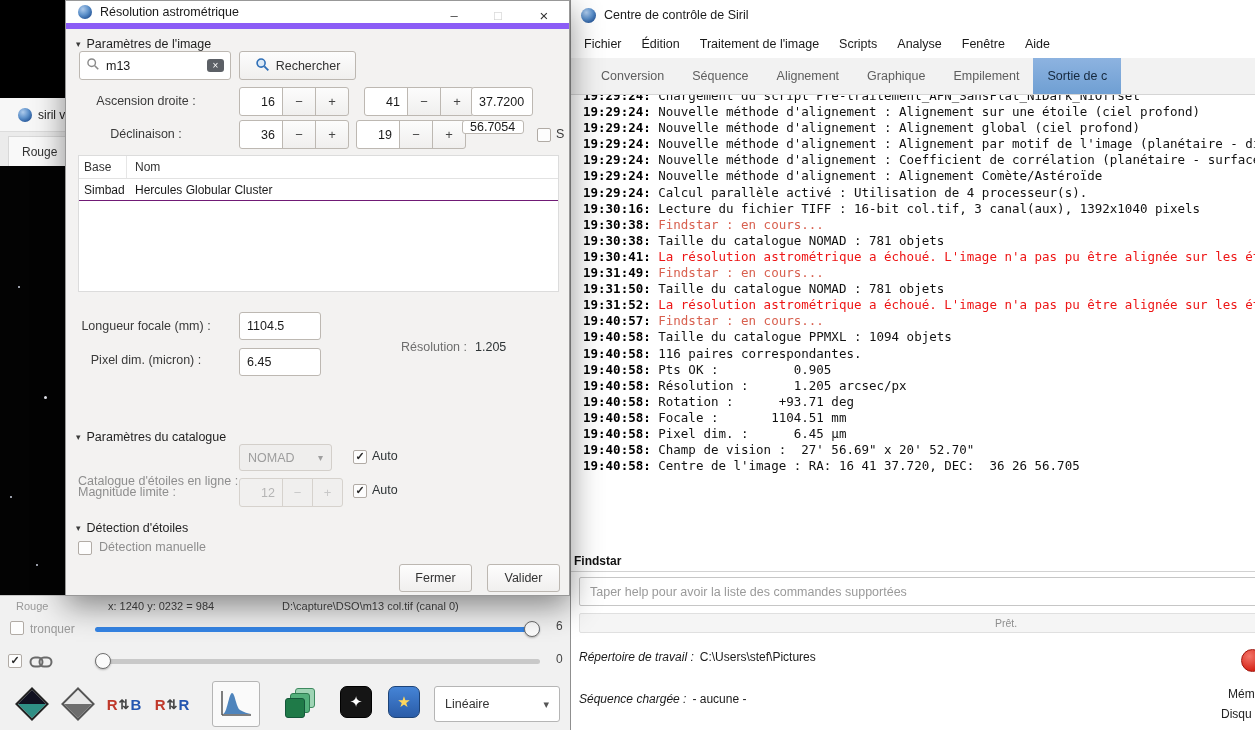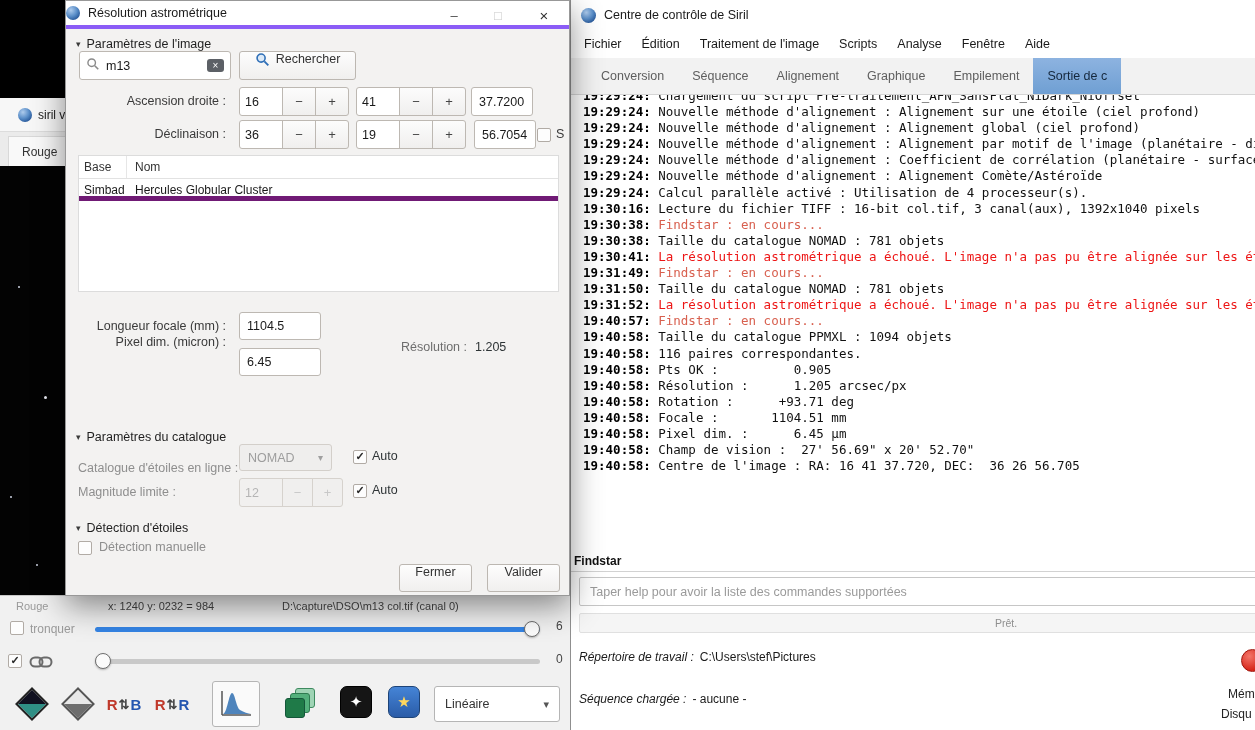--- a/index.html
+++ b/index.html
@@ -65,47 +65,47 @@
 .console-divider{position:absolute;left:0;top:571px;width:100%;border-top:1px solid #d2d2d2}
 .cmd-input{position:absolute;left:8px;top:577px;width:854px;height:29px;border:1px solid #c6c6c6;border-radius:2px;background:#fff;padding:0 10px;font-family:"Liberation Sans",sans-serif;font-size:12.5px;color:#222}
 .cmd-input::placeholder{color:#9a9a9a}
 .progressbar{position:absolute;left:8px;top:613px;width:854px;height:20px;background:#f5f5f5;border:1px solid #e0e0e0;border-radius:2px;display:flex;align-items:center;justify-content:center;font-size:10.5px;color:#8f8f8f}
 .info-row{position:absolute;left:8px;font-size:12px;color:#1a1a1a;display:flex;gap:6px;white-space:nowrap}
 .info-row .lbl{font-style:italic}
 .stop-btn{position:absolute;left:670px;top:649px;width:23px;height:23px;border-radius:50%;background:radial-gradient(circle at 35% 30%,#f4766a,#d6261a 70%);border:1px solid #9e140c}
 .edge-lbl{position:absolute;font-size:12px;color:#222;white-space:nowrap}
 
 .dialog{position:absolute;left:65px;top:0;width:505px;height:596px;background:#f3f2f1;border:1px solid #989898;box-shadow:0 10px 30px rgba(0,0,0,.45);z-index:10;font-size:12.5px}
-.dlg-titlebar{position:absolute;left:0;top:0;width:100%;height:28px;background:#fff;border-bottom:4px solid #8b5cf6;display:flex;align-items:center;gap:8px;padding-left:0;font-size:12.5px;color:#1a1a1a}
+.dlg-titlebar{position:absolute;left:0;top:0;width:100%;height:28px;background:#fff;border-bottom:6px solid #8b5cf6;display:flex;align-items:center;gap:8px;padding-left:12px;font-size:12.5px;color:#1a1a1a}
 .win-btn{position:absolute;top:0;width:26px;height:28px;display:flex;align-items:center;justify-content:center;font-size:13px;color:#4a4a4a}
 .win-btn.max{color:#c9c9c9}
 .win-btn.close{font-size:15px;color:#333}
 .expander{position:absolute;display:flex;align-items:center;gap:6px;color:#1f1f1f}
 .exp-arrow{font-size:9px;color:#3a3a3a}
-.form-label{position:absolute;width:160px;text-align:right;color:#3a3a3a;white-space:nowrap}
+.form-label{position:absolute;width:160px;text-align:center;color:#3a3a3a;white-space:nowrap}
 .form-label.left{text-align:left;width:auto}
 .form-label.dim{color:#8e8e8e}
 .field{position:absolute;background:#fff;border:1px solid #bdb8b2;border-radius:3px;display:flex;align-items:center;padding-left:7px;color:#1a1a1a}
 .search-field{padding-left:6px;gap:6px}
 .clear-icon{margin-left:auto;margin-right:6px;width:17px;height:13px;background:#5c6066;color:#fff;border-radius:3px;display:flex;align-items:center;justify-content:center;font-size:10px;line-height:1}
-.dlg-btn{position:absolute;background:linear-gradient(#fdfdfd,#f0efee);border:1px solid #bcb7b1;border-radius:3px;display:flex;align-items:flex-start;justify-content:center;color:#333}
+.dlg-btn{position:absolute;background:linear-gradient(#fdfdfd,#f0efee);border:1px solid #bcb7b1;border-radius:3px;display:flex;align-items:center;justify-content:center;color:#333}
 .spin{position:absolute;display:flex;height:29px}
-.sp-val{width:44px;background:#fff;border:1px solid #bdb8b2;display:flex;align-items:center;padding-left:5px;border-radius:3px 0 0 3px;color:#1a1a1a}
+.sp-val{width:44px;background:#fff;border:1px solid #bdb8b2;display:flex;align-items:center;padding-left:21px;border-radius:3px 0 0 3px;color:#1a1a1a}
 .sp-btn{width:34px;margin-left:-1px;background:linear-gradient(#fcfcfc,#f0efee);border:1px solid #bdb8b2;display:flex;align-items:center;justify-content:center;color:#444;font-size:13px}
 .sp-btn.last{border-radius:0 3px 3px 0}
 .sp-btn.narrow{width:31px}
 .spin.disabled .sp-val{background:#f1f0ef;color:#b5b5b5;border-color:#d6d2cd}
 .spin.disabled .sp-btn{color:#c8c8c8;border-color:#d6d2cd;background:#f0efee}
 .combo{position:absolute;background:#efeeed;border:1px solid #d3cfca;border-radius:3px;display:flex;align-items:center;padding:0 8px;color:#9d9d9d}
 .combo .caret{margin-left:auto;font-size:10px;color:#a0a0a0}
 .astro-table{position:absolute;left:12px;top:154px;width:481px;height:137px;background:#fff;border:1px solid #dcdcdc;font-size:12px}
 .t-head{display:flex;height:23px;border-bottom:1px solid #e2e2e2;color:#333}
 .t-head .h-base{width:48px;padding:4px 0 0 5px;border-right:1px solid #e6e6e6}
 .t-head .h-nom{padding:4px 0 0 8px}
-.trow{display:flex;height:22px;border-bottom:5px solid #701a75;color:#1a1a1a}
+.trow{display:flex;height:22px;border-bottom:1px solid #701a75;color:#1a1a1a}
 .trow .tc-base{width:48px;padding:4px 0 0 5px}
 .trow .tc-nom{padding:4px 0 0 8px}
 .res-row{position:absolute;left:335px;top:339px;display:flex;gap:8px}
 .res-row .lbl{color:#6e6e6e}
 </style>
 </head>
 <body>
 
 <div class="screen">
 
@@ -344,41 +344,41 @@
       </span>
       <span>Rechercher</span>
     </div>
 
     <span class="form-label" style="left:0;top:93px">Ascension droite :</span>
     <div class="spin" style="left:173px;top:86px">
       <span class="sp-val">16</span>
       <span class="sp-btn">−</span>
       <span class="sp-btn last">+</span>
     </div>
-    <div class="spin" style="left:290px;top:86px">
+    <div class="spin" style="left:298px;top:86px">
       <span class="sp-val">41</span>
       <span class="sp-btn">−</span>
       <span class="sp-btn last">+</span>
     </div>
     <div class="field" style="left:405px;top:86px;width:62px;height:29px">
       <span>37.7200</span>
     </div>
 
     <span class="form-label" style="left:0;top:126px">Déclinaison :</span>
     <div class="spin" style="left:173px;top:119px">
       <span class="sp-val">36</span>
       <span class="sp-btn">−</span>
       <span class="sp-btn last">+</span>
     </div>
     <div class="spin" style="left:290px;top:119px">
       <span class="sp-val">19</span>
       <span class="sp-btn">−</span>
       <span class="sp-btn last">+</span>
     </div>
-    <div class="field" style="left:408px;top:119px;width:62px;height:29px">
+    <div class="field" style="left:396px;top:119px;width:62px;height:14px">
       <span>56.7054</span>
     </div>
     <span class="cb" style="left:471px;top:127px"></span>
     <span class="form-label left" style="left:490px;top:126px">S</span>
 
     <div class="astro-table">
       <div class="t-head">
         <span class="h-base">Base</span>
         <span class="h-nom">Nom</span>
       </div>
@@ -392,31 +392,31 @@
     </div>
 
     <span class="form-label" style="left:0;top:318px">Longueur focale (mm) :</span>
     <div class="field" style="left:173px;top:311px;width:82px;height:28px">
       <span>1104.5</span>
     </div>
     <div class="res-row">
       <span class="lbl">Résolution :</span>
       <span>1.205</span>
     </div>
-    <span class="form-label" style="left:0;top:334px">Pixel dim. (micron) :</span>
+    <span class="form-label" style="left:0;top:352px">Pixel dim. (micron) :</span>
     <div class="field" style="left:173px;top:347px;width:82px;height:28px">
       <span>6.45</span>
     </div>
 
 
     <div class="expander" style="left:10px;top:429px">
       <span class="exp-arrow">▾</span>
       <span>Paramètres du catalogue</span>
     </div>
-    <span class="form-label left dim" style="left:12px;top:460px">Catalogue d'étoiles en ligne :</span>
+    <span class="form-label left dim" style="left:12px;top:473px">Catalogue d'étoiles en ligne :</span>
     <div class="combo" style="left:173px;top:443px;width:93px;height:27px">
       <span>NOMAD</span>
       <span class="caret">▾</span>
     </div>
     <span class="cb" style="left:287px;top:449px">
         <span class="glyph">✓</span>
       </span>
     <span class="form-label left" style="left:306px;top:448px;color:#2e3436">Auto</span>
 
     <span class="form-label left dim" style="left:12px;top:484px">Magnitude limite :</span>

